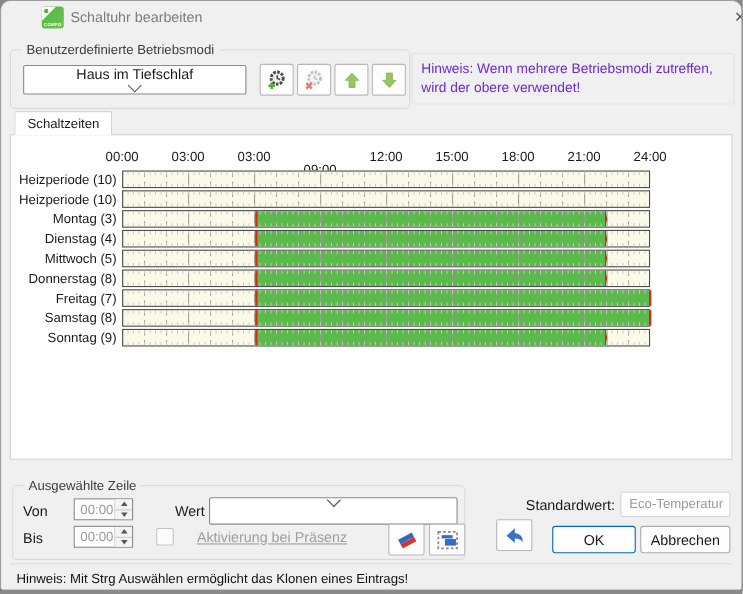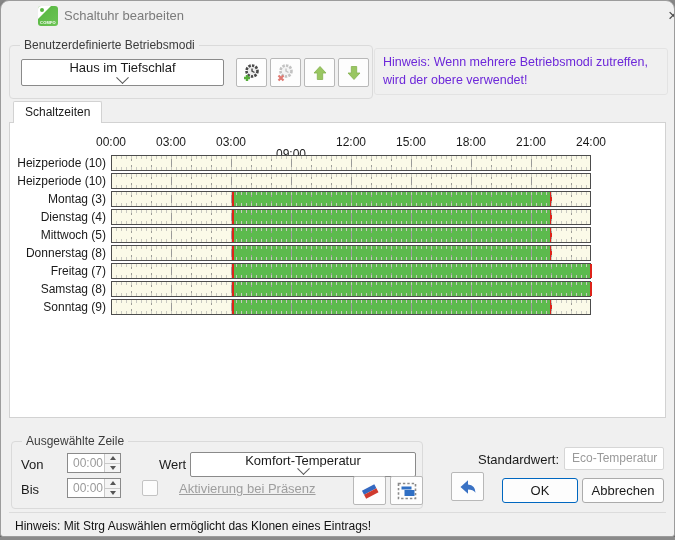--- a/index.html
+++ b/index.html
@@ -205,21 +205,20 @@
         <span class="sb">
           <span class="tri-up"></span>
         </span>
         <span class="sb">
           <span class="tri-dn"></span>
         </span>
       </span>
   </div>
   <div class="lbl" style="left:158px;top:456px;">Wert</div>
   <div class="combo" style="left:189px;top:451px;width:226px;height:25px;">
-    <span class="val">Komfort-Temperatur</span>
     <span class="chev"></span>
   </div>
   <div class="checkbox" style="left:141px;top:479px;"></div>
   <div class="lbl lbl-dis" style="left:178px;top:480px;text-decoration:underline;">Aktivierung bei Präsenz</div>
   <div class="toolbtn" style="left:352px;top:475px;width:33px;">
     <svg width="20" height="20" viewBox="0 0 20 20">
       <g transform="rotate(-28 10 10)">
         <rect x="3" y="6" width="14" height="4.5" fill="#3468c0"></rect>
         <rect x="3" y="10.5" width="14" height="4.5" fill="#cf3a2e"></rect>
       </g>

